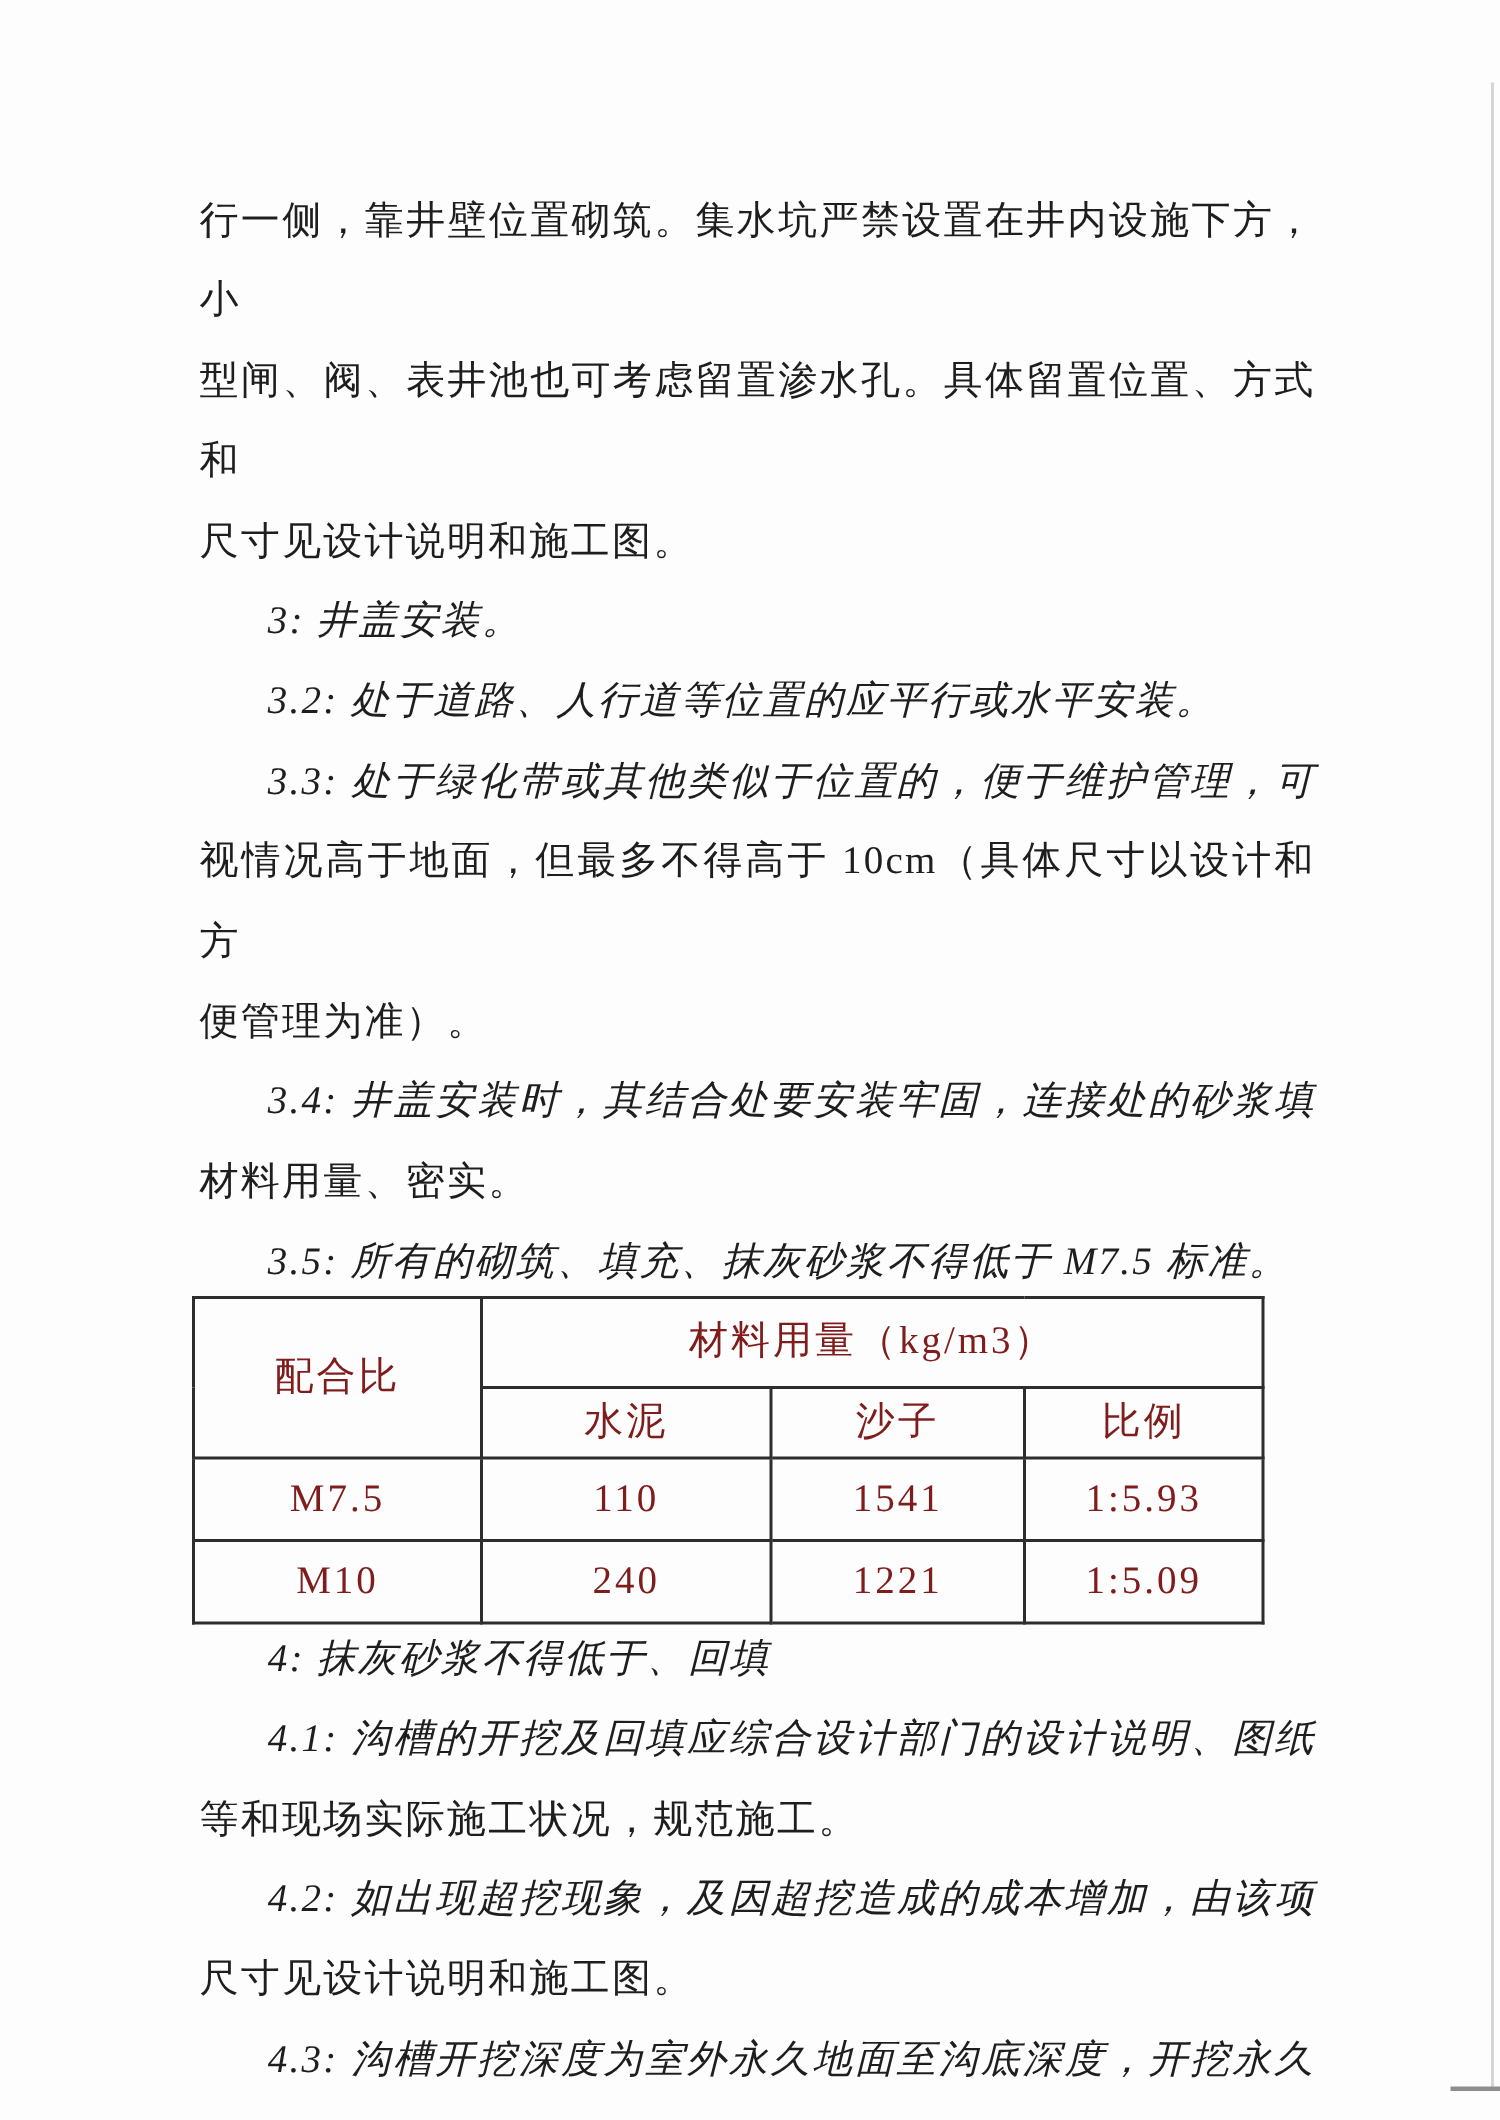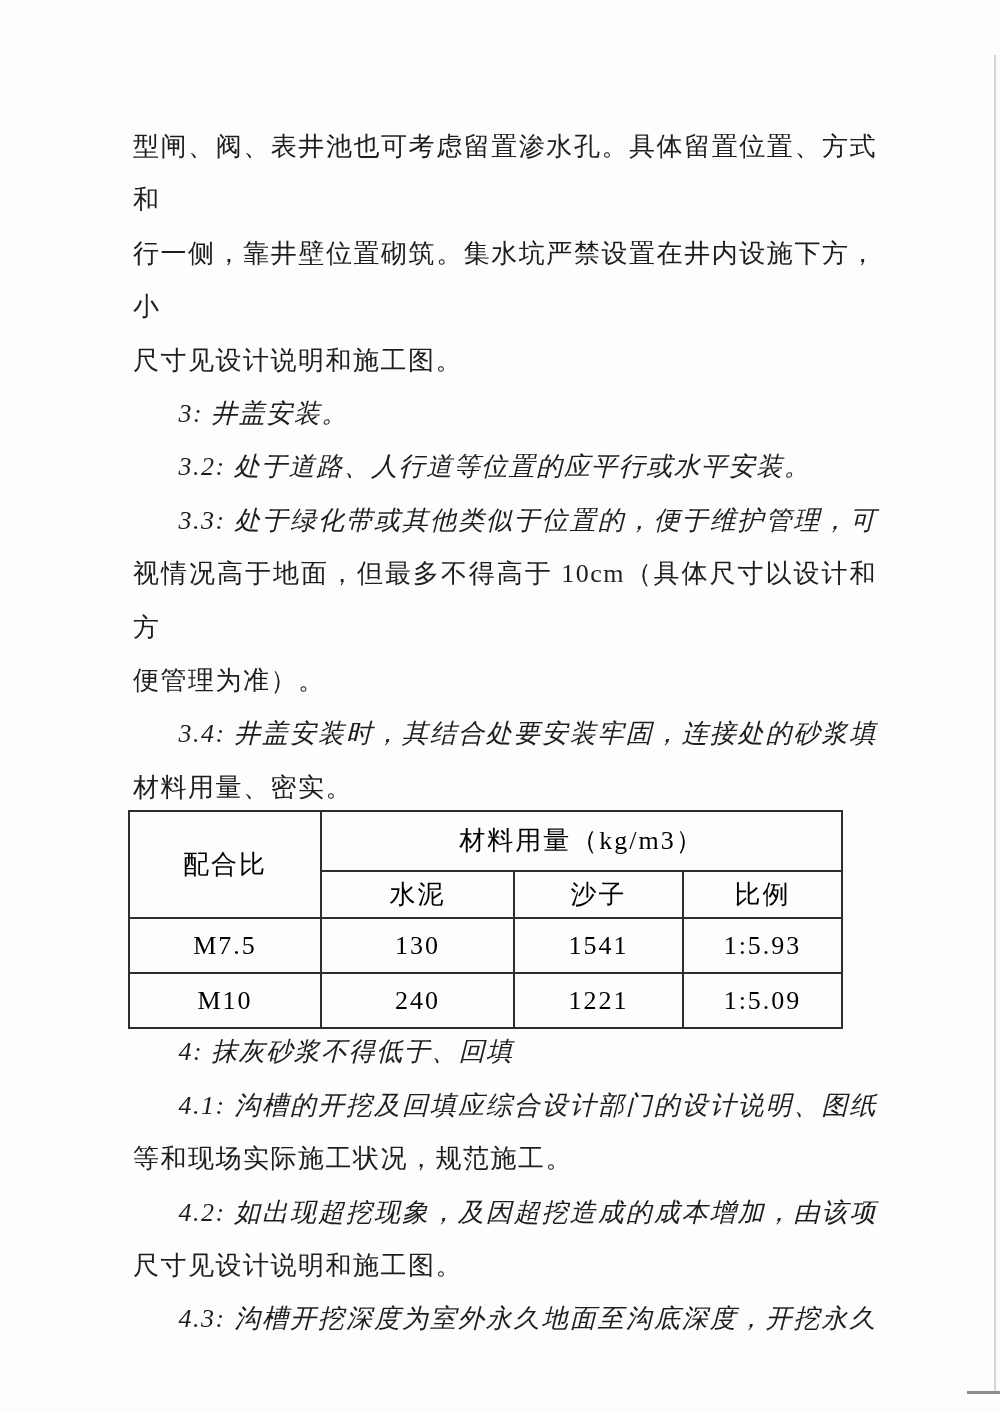--- a/index.html
+++ b/index.html
@@ -25,21 +25,21 @@
   .line.jf { text-align:justify; text-align-last:justify; }
   .line.ind { text-indent:1.75em;font-style:italic; }
 
   table.mix {
     border-collapse:collapse;
     table-layout:fixed;
     width:713px;
     margin-left:-5px;
     margin-top:-4px;
     margin-bottom:-4px;
-    color:#000000;
+    color:#7f1d1d;
   }
   table.mix td {
     border:2px solid #2e2e2e;
     text-align:center;
     vertical-align:middle;
     padding:0;
     line-height:1.25;
     font-size:26px;
     letter-spacing:2px;
   }
@@ -57,51 +57,52 @@
     width:35px; height:3px;
     background:#8e8e8e;
   }
 </style>
 </head>
 <body>
 
 <div class="page">
   <div class="content">
 
+    <div class="line jf">行一侧，靠井壁位置砌筑。集水坑严禁设置在井内设施下方，小</div>
     <div class="line jf">型闸、阀、表井池也可考虑留置渗水孔。具体留置位置、方式和</div>
-    <div class="line jf">行一侧，靠井壁位置砌筑。集水坑严禁设置在井内设施下方，小</div>
     <div class="line">尺寸见设计说明和施工图。</div>
     <div class="line ind">3: 井盖安装。</div>
     <div class="line ind">3.2: 处于道路、人行道等位置的应平行或水平安装。</div>
     <div class="line ind jf">3.3: 处于绿化带或其他类似于位置的，便于维护管理，可</div>
     <div class="line jf">视情况高于地面，但最多不得高于 10cm（具体尺寸以设计和方</div>
     <div class="line">便管理为准）。</div>
     <div class="line ind jf">3.4: 井盖安装时，其结合处要安装牢固，连接处的砂浆填</div>
     <div class="line">材料用量、密实。</div>
+    <div class="line ind">3.5: 所有的砌筑、填充、抹灰砂浆不得低于 M7.5 标准。</div>
 
     <table class="mix">
       <colgroup>
         <col style="width:192px">
         <col style="width:193px">
         <col style="width:169px">
         <col style="width:159px">
       </colgroup>
       <tbody>
         <tr class="r-usage">
           <td rowspan="2">配合比</td>
           <td colspan="3">材料用量（kg/m3）</td>
         </tr>
         <tr class="r-sub">
           <td>水泥</td>
           <td>沙子</td>
           <td>比例</td>
         </tr>
         <tr class="r-data">
           <td>M7.5</td>
-          <td>130</td>
+          <td>110</td>
           <td>1541</td>
           <td>1:5.93</td>
         </tr>
         <tr class="r-data">
           <td>M10</td>
           <td>240</td>
           <td>1221</td>
           <td>1:5.09</td>
         </tr>
       </tbody>

